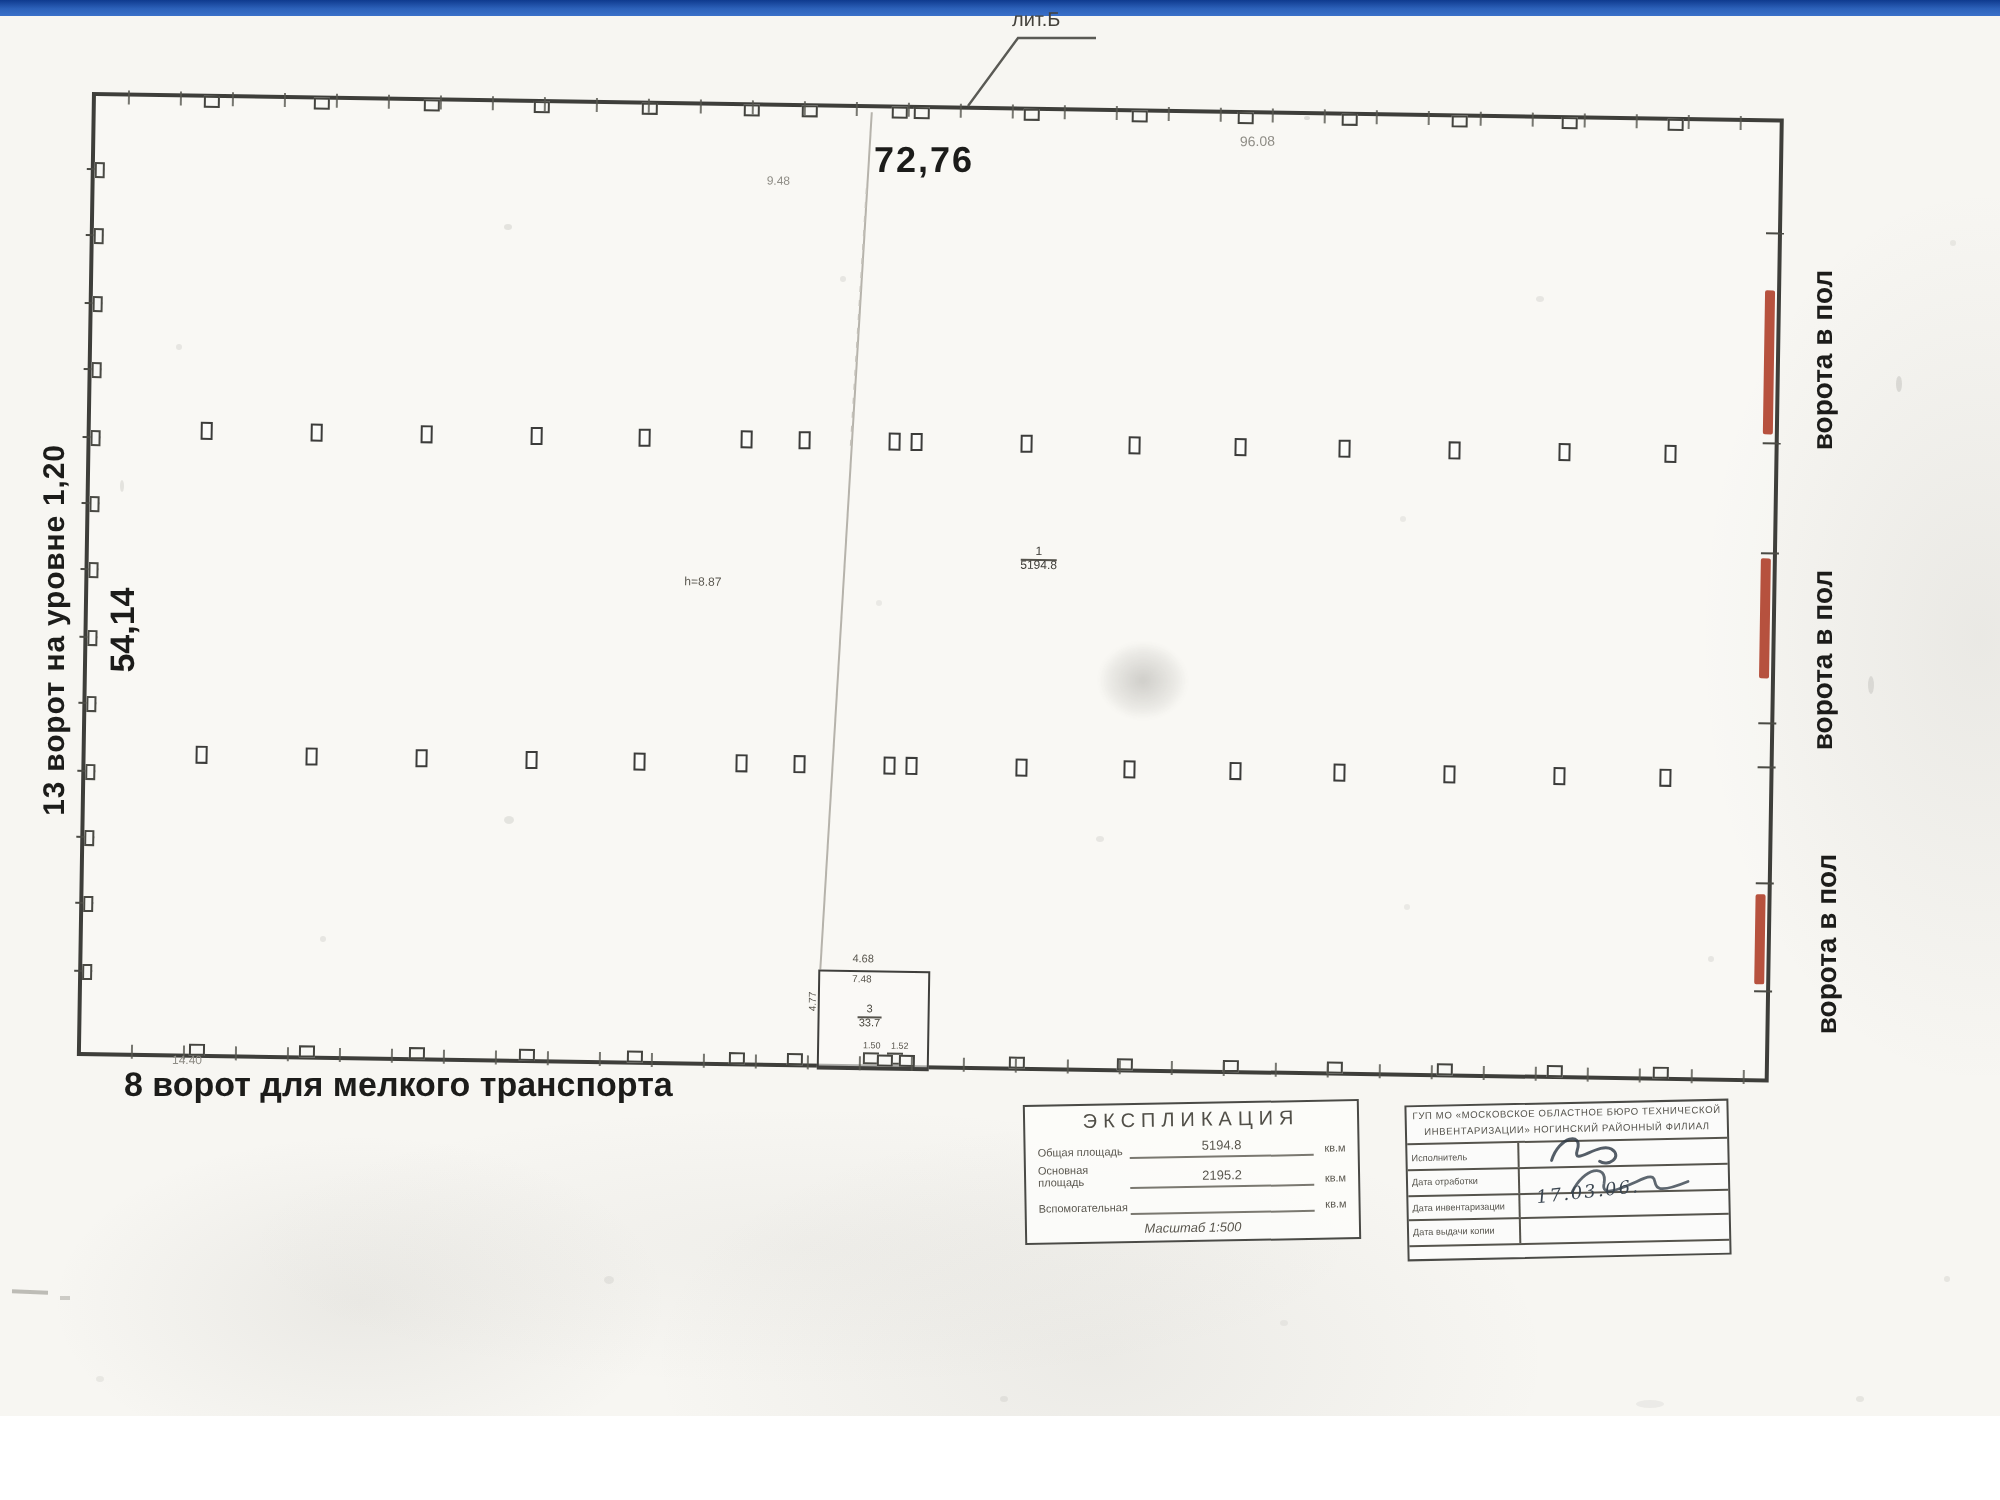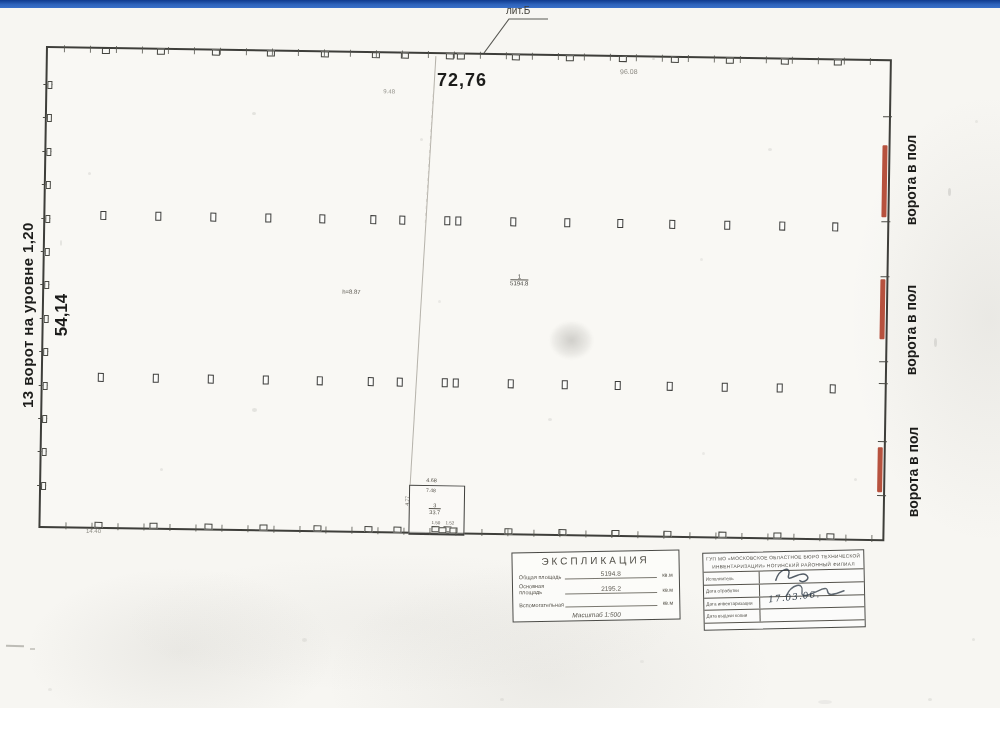--- a/index.html
+++ b/index.html
@@ -267,20 +267,21 @@
   <div class="abs" style="left:506px;top:5px;font-size:10px;color:#44423c;">лит.Б</div>
 
   <div class="abs boldlbl" style="left:437px;top:70px;font-size:18px;letter-spacing:1px;">72,76</div>
 
   <div class="abs faint" style="left:620px;top:68px;font-size:7px;transform:rotate(-1deg);">96.08</div>
 
   <div class="abs boldlbl vert" style="left:30px;top:283px;width:64px;height:64px;font-size:17px;">54,14</div>
 
   <div class="abs boldlbl vert" style="left:-103px;top:306px;width:260px;height:18px;font-size:15px;letter-spacing:.4px;">13 ворот на уровне 1,20</div>
 
+  <div class="abs boldlbl" style="left:62px;top:533px;font-size:17px;">8 ворот для мелкого транспорта</div>
 
   <div class="abs faint" style="left:86px;top:528px;font-size:6px;">14.40</div>
 
   <div class="abs boldlbl vert" style="left:846px;top:172px;width:130px;height:16px;font-size:14px;">ворота в пол</div>
   <div class="abs boldlbl vert" style="left:846px;top:322px;width:130px;height:16px;font-size:14px;">ворота в пол</div>
   <div class="abs boldlbl vert" style="left:848px;top:464px;width:130px;height:16px;font-size:14px;">ворота в пол</div>
 
   <div id="explic">
     <div class="explic-title">ЭКСПЛИКАЦИЯ</div>
     <div class="explic-row">

